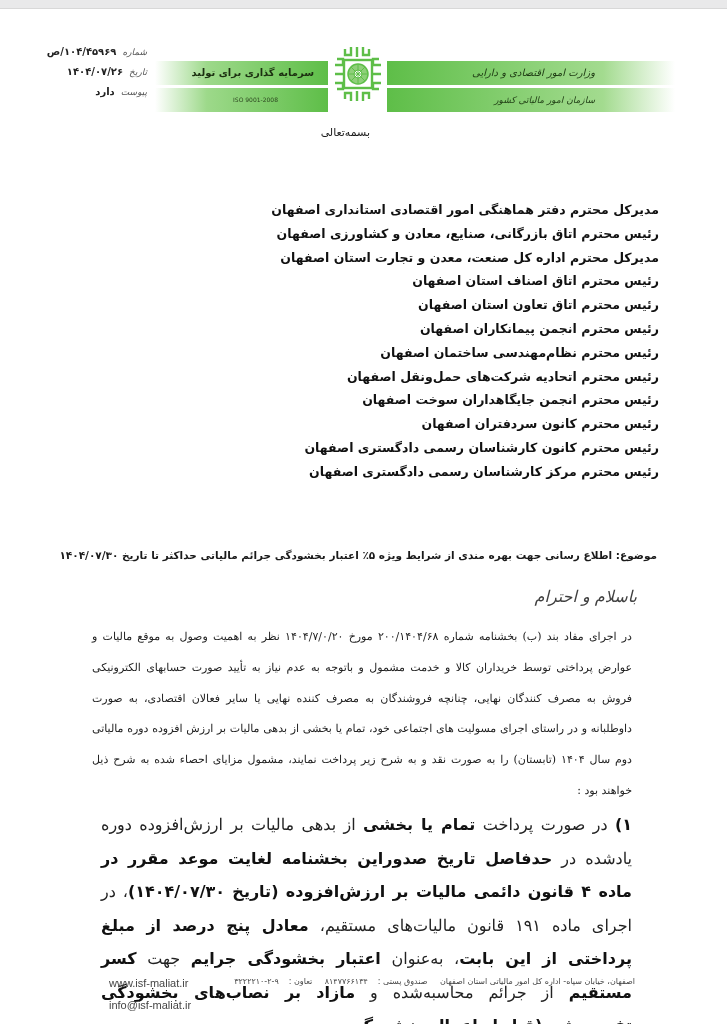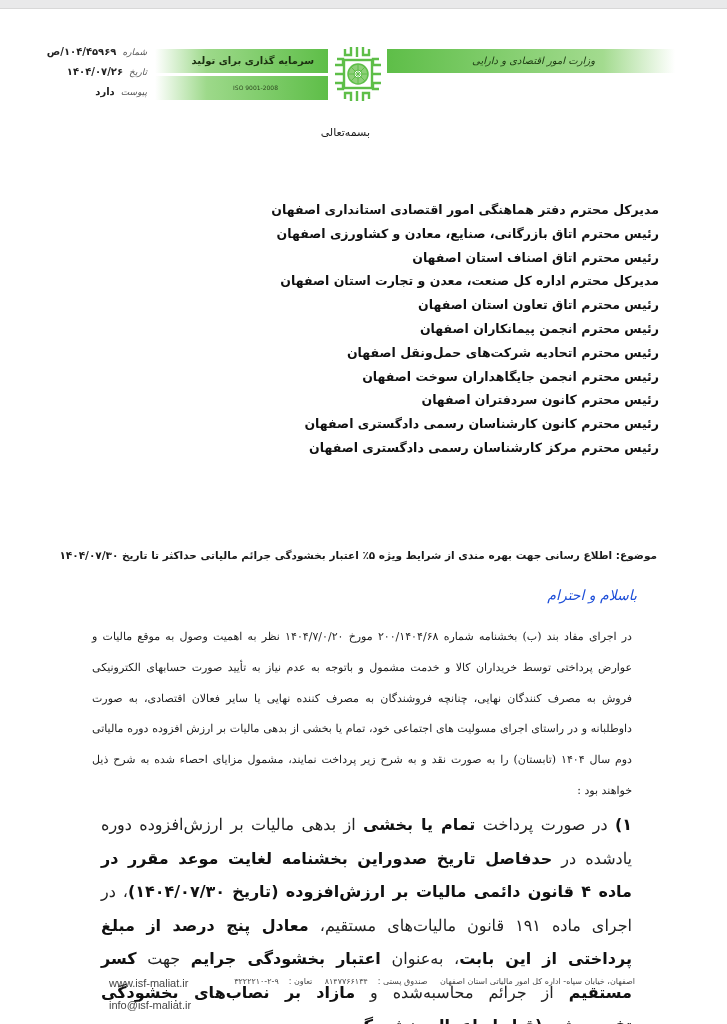--- a/index.html
+++ b/index.html
@@ -20,20 +20,21 @@
   }
   .meta-row { display: flex; justify-content: flex-start; align-items: baseline; gap: 6px; }
   .meta-label { font-size: 9px; color: #555; font-style: italic; min-width: 18px; }
   .meta-value { font-weight: bold; color: #222; font-size: 10px; }
 
   
   .banner { position: absolute; left: 155px; top: 36px; width: 520px; height: 58px; }
   .band {
     position: absolute; height: 24px;
     background: linear-gradient(to right, rgba(255,255,255,0) 0%, #8fd07a 25%, #58b944 100%);
+    margin-top: 12px;
   }
   .band.left { background: linear-gradient(to right, rgba(255,255,255,0) 0%, #9dd98a 30%, #5ebe48 100%); }
   .band.right { background: linear-gradient(to left, rgba(255,255,255,0) 0%, #a3db8f 25%, #5ebe48 100%); }
   .band-lt { left: 0; top: 4px; width: 173px; }
   .band-lb { left: 0; top: 31px; width: 173px; }
   .band-rt { left: 232px; top: 4px; width: 288px; }
   .band-rb { left: 232px; top: 31px; width: 288px; }
   .band-text {
     position: absolute; top: 0; height: 24px; line-height: 24px;
     direction: rtl; white-space: nowrap;
@@ -61,21 +62,21 @@
   .recipient {
     font-size: 12.5px; font-weight: bold; line-height: 23.8px; color: #111; white-space: nowrap;
   }
 
   .subject {
     position: absolute; right: 70px; top: 540px; width: 620px;
     direction: rtl; text-align: right; font-size: 10.5px; font-weight: bold; white-space: nowrap;
   }
   .salutation {
     position: absolute; right: 90px; top: 578px; width: 200px;
-    direction: rtl; text-align: right; font-size: 14px; font-style: italic; color: #1d4ed8;
+    direction: rtl; text-align: right; font-size: 16px; font-style: italic; color: #404040;
     font-family: "DejaVu Serif", serif;
   }
   .body-para {
     position: absolute; left: 92px; right: 95px; top: 613px;
     direction: rtl; text-align: justify; text-align-last: right;
     font-size: 11px; line-height: 30.8px; color: #222;
     font-family: "DejaVu Serif", serif;
   }
   .clause {
     position: absolute; left: 92px; right: 95px; top: 799px;
@@ -138,31 +139,35 @@
           <line x1="25" y1="19" x2="25" y2="39"></line>
           <line x1="15" y1="29" x2="35" y2="29"></line>
           <line x1="18" y1="22" x2="32" y2="36"></line>
           <line x1="32" y1="22" x2="18" y2="36"></line>
         </g>
       </svg>
     </div>
     <div class="band right band-rt">
       <span class="band-text">وزارت امور اقتصادی و دارایی</span>
     </div>
+    <div class="band right band-rb">
+      <span class="band-text">سازمان امور مالیاتی کشور</span>
+    </div>
   </div>
 
   <div class="bism">بسمه‌تعالی</div>
 
   <div class="recipients">
     <div class="recipient">مدیرکل محترم دفتر هماهنگی امور اقتصادی استانداری اصفهان</div>
     <div class="recipient">رئیس محترم اتاق بازرگانی، صنایع، معادن و کشاورزی اصفهان</div>
+    <div class="recipient">مدیرکل محترم اداره کل صنعت، معدن و تجارت استان اصفهان</div>
     <div class="recipient">رئیس محترم اتاق اصناف استان اصفهان</div>
-    <div class="recipient">مدیرکل محترم اداره کل صنعت، معدن و تجارت استان اصفهان</div>
     <div class="recipient">رئیس محترم اتاق تعاون استان اصفهان</div>
     <div class="recipient">رئیس محترم انجمن پیمانکاران اصفهان</div>
+    <div class="recipient">رئیس محترم نظام‌مهندسی ساختمان اصفهان</div>
     <div class="recipient">رئیس محترم اتحادیه شرکت‌های حمل‌ونقل اصفهان</div>
     <div class="recipient">رئیس محترم انجمن جایگاهداران سوخت اصفهان</div>
     <div class="recipient">رئیس محترم کانون سردفتران اصفهان</div>
     <div class="recipient">رئیس محترم کانون کارشناسان رسمی دادگستری اصفهان</div>
     <div class="recipient">رئیس محترم مرکز کارشناسان رسمی دادگستری اصفهان</div>
   </div>
 
   <div class="subject">موضوع: اطلاع رسانی جهت بهره مندی از شرایط ویژه ۵٪ اعتبار بخشودگی جرائم مالیاتی حداکثر تا تاریخ ۱۴۰۴/۰۷/۳۰</div>
   <div class="salutation">باسلام و احترام</div>
 

